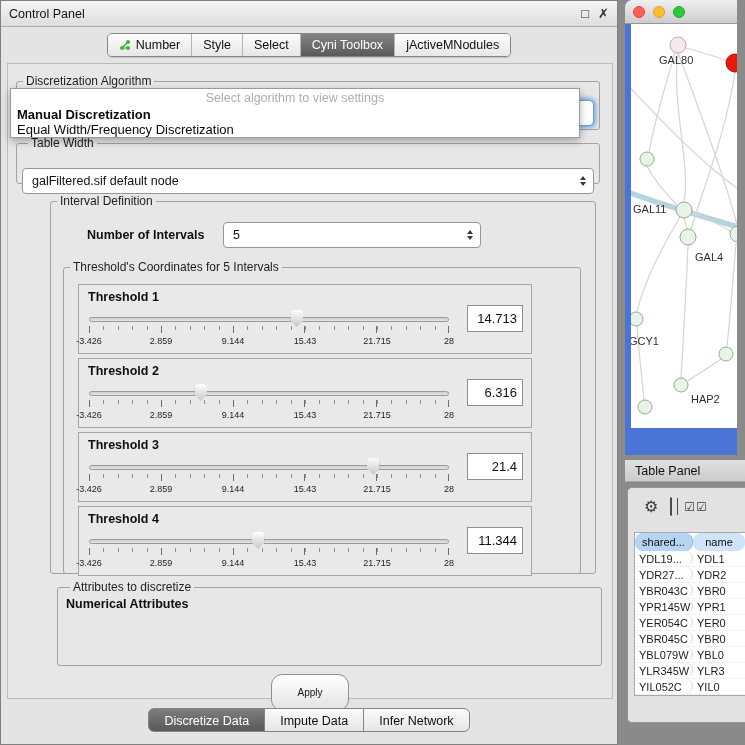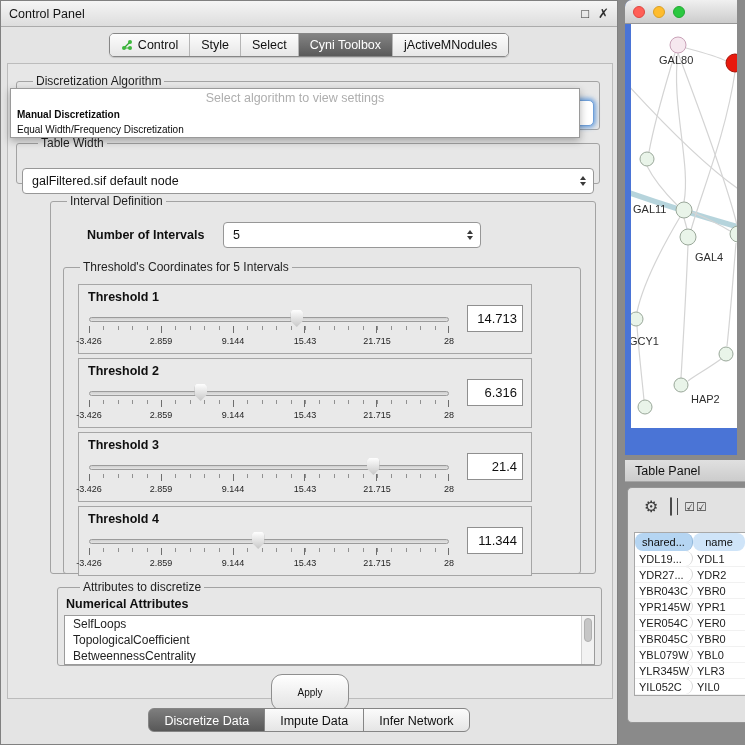--- a/index.html
+++ b/index.html
@@ -15,37 +15,37 @@
 
   .top-tabs { height:36px; display:flex; justify-content:center; align-items:center; }
   .seg { display:flex; border:1px solid #868686; border-radius:5px; overflow:hidden; box-shadow:0 1px 1px rgba(0,0,0,.15); }
   .seg .tab { display:flex; align-items:center; gap:5px; padding:0 11px; height:22px; font-size:12.5px; color:#101010; background:linear-gradient(#fcfcfc,#e7e7e7); border-left:1px solid #b5b5b5; }
   .seg .tab:first-child { border-left:none; }
   .seg .tab.selected { background:linear-gradient(#838383,#5a5a5a); color:#fff; }
 
   .content { position:absolute; left:6px; top:62px; width:606px; height:636px; border:1px solid #bcbcbc; background:#e7e7e7; }
 
   fieldset.fs { position:absolute; border:1px solid #a3a3a3; border-radius:3px; }
-  fieldset.fs legend { font-size:12px; color:#1e1e1e; padding:0 3px; margin-left:16px; white-space:nowrap; }
+  fieldset.fs legend { font-size:12px; color:#1e1e1e; padding:0 3px; margin-left:6px; white-space:nowrap; }
   legend.green { color:#35a135; }
   legend.blue { color:#2f43c4; }
 
   #fs-algo { left:8px; top:10px; width:584px; height:56px; }
 
   .combo { position:relative; background:#fff; border:1px solid #979797; border-radius:4px; height:26px; font-size:12.5px; color:#111; display:flex; align-items:center; padding:0 24px 0 9px; }
   .combo .combo-val { overflow:hidden; white-space:nowrap; }
   .combo .spinner { position:absolute; right:7px; top:50%; transform:translateY(-50%); display:flex; flex-direction:column; gap:2px; }
   .arr-up { width:0; height:0; border-left:3.5px solid transparent; border-right:3.5px solid transparent; border-bottom:4.5px solid #3a3a3a; }
   .arr-dn { width:0; height:0; border-left:3.5px solid transparent; border-right:3.5px solid transparent; border-top:4.5px solid #3a3a3a; }
 
   .combo-focus { position:absolute; left:14px; top:36px; width:572px; height:26px; border-radius:5px; background:#fff; border:1px solid #6f9fd8; box-shadow:0 0 4px 2px rgba(90,150,220,.8); z-index:5; }
 
   .popup { position:absolute; left:2px; top:24px; width:570px; height:50px; background:#ffffff; border:1px solid #9a9a9a; box-shadow:0 3px 8px rgba(0,0,0,.3); z-index:50; }
   .popup-hint { font-size:12.5px; color:#aeaeae; text-align:center; height:18px; line-height:18px; }
-  .popup-item { font-size:10px; color:#0a0a0a; padding-left:6px; height:15px; line-height:15px; }
+  .popup-item { font-size:13px; color:#0a0a0a; padding-left:6px; height:15px; line-height:15px; }
   .popup-item.bold { font-weight:bold; }
 
   #fs-table { left:8px; top:72px; width:584px; height:48px; padding:2px 5px; }
   #fs-table .combo { margin-top:16px; }
 
   #fs-interval { left:42px; top:130px; width:546px; height:380px; }
   .row-intervals { position:absolute; left:0; top:14px; width:100%; height:28px; }
   .row-intervals .lbl { position:absolute; left:36px; top:6px; font-weight:bold; font-size:12.5px; color:#101010; }
   .row-intervals .combo { position:absolute; left:172px; top:0; width:258px; }
 
@@ -127,21 +127,21 @@
   <div class="top-tabs">
     <div class="seg">
       <div class="tab">
         <svg width="12" height="12" viewBox="0 0 12 12">
           <line x1="3" y1="9" x2="9" y2="3" stroke="#2ea52e" stroke-width="1.2"></line>
           <line x1="3" y1="9" x2="9" y2="9" stroke="#2ea52e" stroke-width="1.2"></line>
           <circle cx="3" cy="9" r="2" fill="#3db83d"></circle>
           <circle cx="9" cy="3" r="2" fill="#3db83d"></circle>
           <circle cx="9" cy="9" r="2" fill="#3db83d"></circle>
         </svg>
-        <span>Control</span>
+        <span>Number</span>
       </div>
       <div class="tab">
           <span>Style</span>
         </div>
       <div class="tab">
           <span>Select</span>
         </div>
       <div class="tab selected">
           <span>Cyni Toolbox</span>
         </div>
@@ -268,28 +268,20 @@
           </div>
           <div class="th-value">11.344</div>
         </div>
 
       </fieldset>
     </fieldset>
 
     <fieldset class="fs" id="fs-attrs">
       <legend class="blue">Attributes to discretize</legend>
       <div class="attrs-sub">Numerical Attributes</div>
-      <div class="listbox">
-        <div class="list-item">SelfLoops</div>
-        <div class="list-item">TopologicalCoefficient</div>
-        <div class="list-item">BetweennessCentrality</div>
-        <div class="vscroll">
-            <div class="vthumb"></div>
-          </div>
-      </div>
     </fieldset>
 
     <button class="apply">Apply</button>
   </div>
 
   <div class="bottom-tabs">
     <div class="btab selected">Discretize Data</div>
     <div class="btab">Impute Data</div>
     <div class="btab">Infer Network</div>
   </div>

